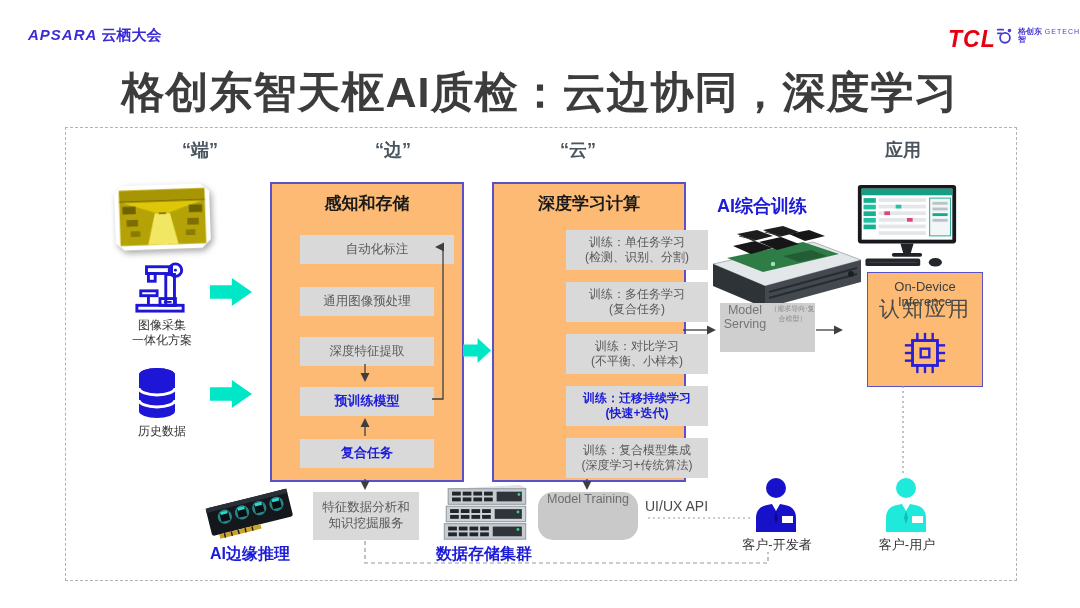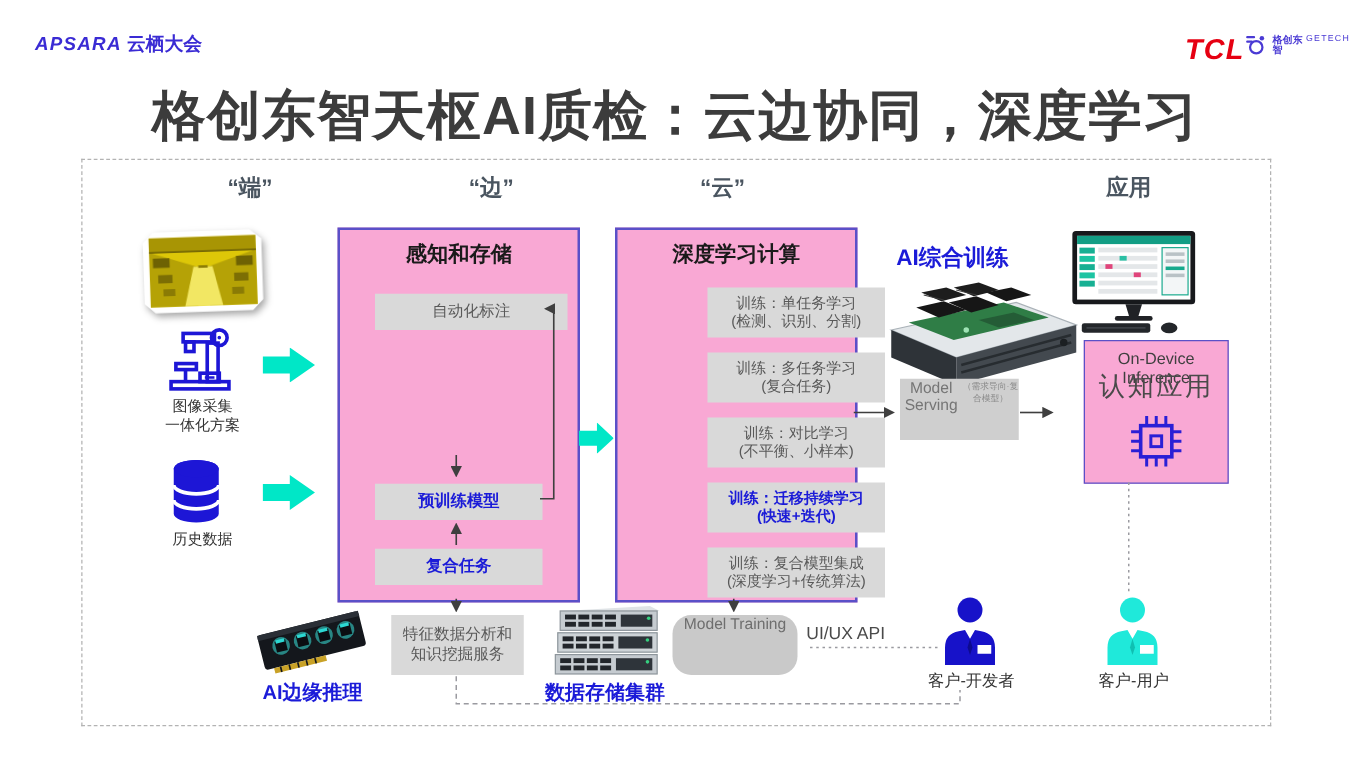--- a/index.html
+++ b/index.html
@@ -14,21 +14,21 @@
   .getech{left:996px;top:27px;display:flex;align-items:center;gap:4px;color:#4a3ad4;}
   .getech .txt{display:flex;flex-direction:row;line-height:1.05;}
   .getech .t1{font-size:8px;font-weight:bold;}
   .getech .t2{font-size:7px;letter-spacing:1px;}
   
   .title{left:0;top:64px;width:1080px;text-align:center;font-size:43px;font-weight:700;color:#3c3c3c;letter-spacing:1px;}
   
   .frame{left:65px;top:127px;width:950px;height:452px;border:1px dashed #b3b3b3;}
   .colhead{top:138px;font-size:18px;font-weight:700;color:#4a5560;transform:translateX(-50%);}
   
-  .panel{border:2px solid #5a50c8;background:#f9a8d4;}
+  .panel{border:2px solid #5a50c8;background:#fdba74;}
   .panel-title{left:0;top:8px;width:100%;text-align:center;font-size:17px;font-weight:700;color:#1a1a1a;}
   .gray-item{background:#d9d9d9;color:#595959;display:flex;flex-direction:column;align-items:center;justify-content:center;
              text-align:center;font-size:12.5px;line-height:1.25;}
   .hl{color:#1b1bd8 !important;font-weight:700;}
   .dl-item{font-size:12px;margin-left:46px;}
   .blue-label{color:#1b1bd8;font-weight:700;}
   .img-label{font-size:12px;color:#333;line-height:1.25;}
   .cyan-arrow{background:#00e7c7;clip-path:polygon(0 26%,52% 26%,52% 0,100% 50%,52% 100%,52% 74%,0 74%);}
   .srv-box{background:#cfcfcf;display:flex;align-items:flex-start;justify-content:center;text-align:center;}
   .srv-box .t{font-size:12.5px;color:#757575;}
@@ -118,20 +118,22 @@
     </svg>
   </div>
   <div class="abs ctr img-label" style="left:122px;top:424px;width:80px;">历史数据</div>
 
   <div class="abs cyan-arrow" style="left:210px;top:278px;width:42px;height:28px;"></div>
   <div class="abs cyan-arrow" style="left:210px;top:380px;width:42px;height:28px;"></div>
 
   <div class="abs panel" style="left:270px;top:182px;width:190px;height:296px;">
     <div class="abs panel-title">感知和存储</div>
     <div class="abs gray-item" style="left:28px;top:51px;width:154px;height:29px;">自动化标注</div>
+    <div class="abs gray-item" style="left:28px;top:103px;width:134px;height:29px;">通用图像预处理</div>
+    <div class="abs gray-item" style="left:28px;top:153px;width:134px;height:29px;">深度特征提取</div>
     <div class="abs gray-item hl" style="left:28px;top:203px;width:134px;height:29px;font-size:13px;">预训练模型</div>
     <div class="abs gray-item hl" style="left:28px;top:255px;width:134px;height:29px;font-size:13px;">复合任务</div>
   </div>
 
   <div class="abs cyan-arrow" style="left:463px;top:338px;width:28px;height:25px;"></div>
 
   <div class="abs panel" style="left:492px;top:182px;width:190px;height:296px;">
     <div class="abs panel-title">深度学习计算</div>
     <div class="abs gray-item dl-item" style="left:26px;top:46px;width:142px;height:40px;">
       <div>训练：单任务学习</div>

